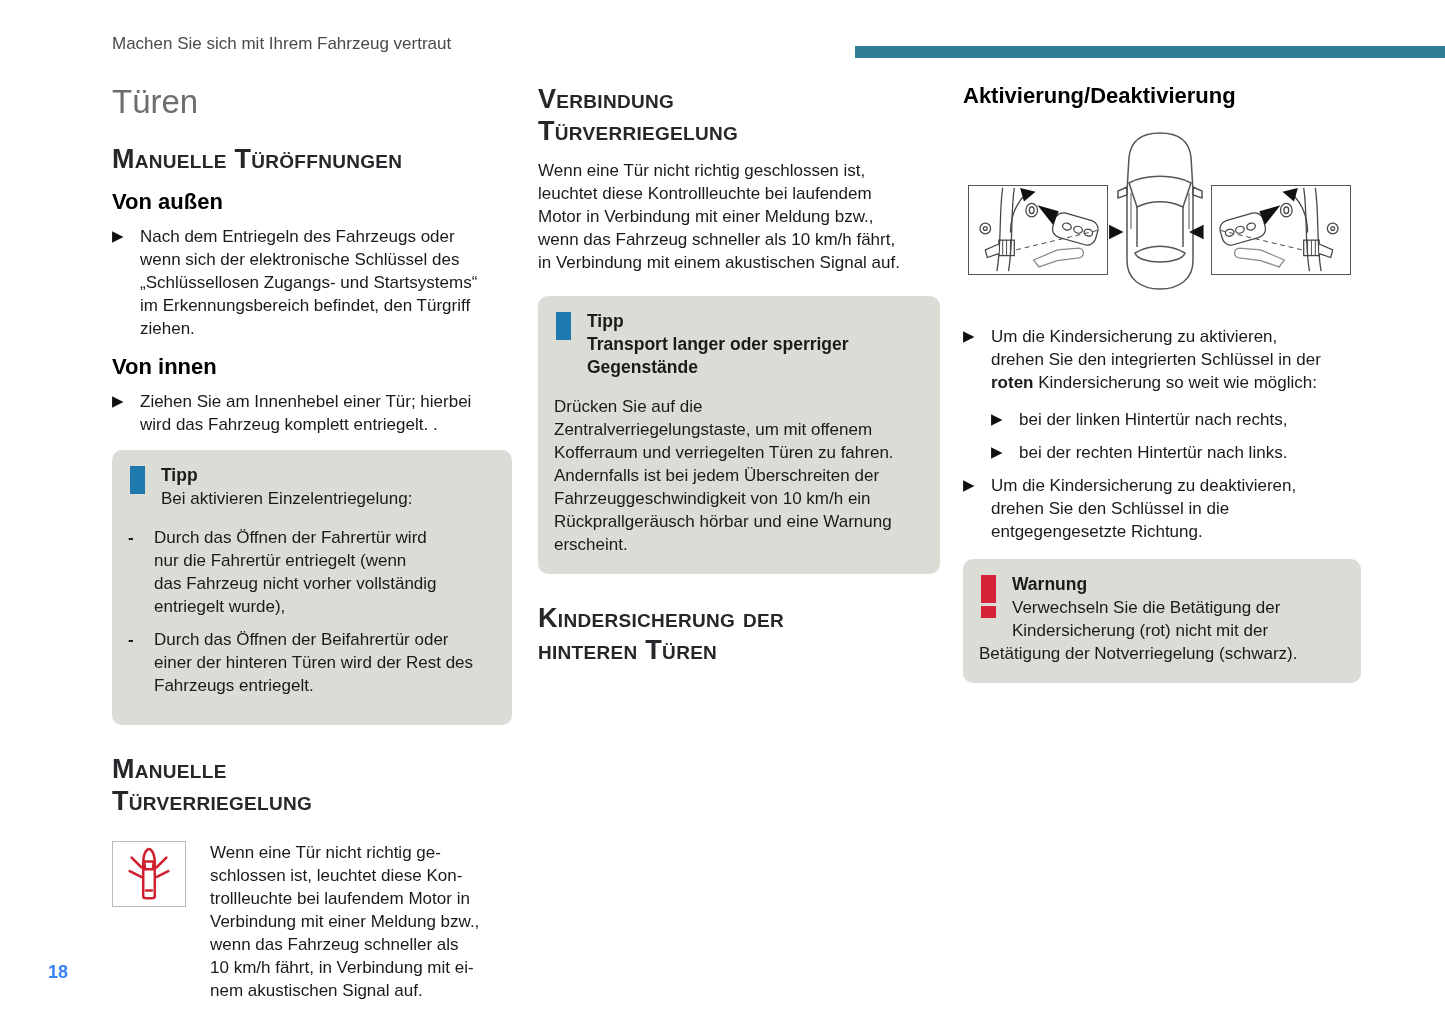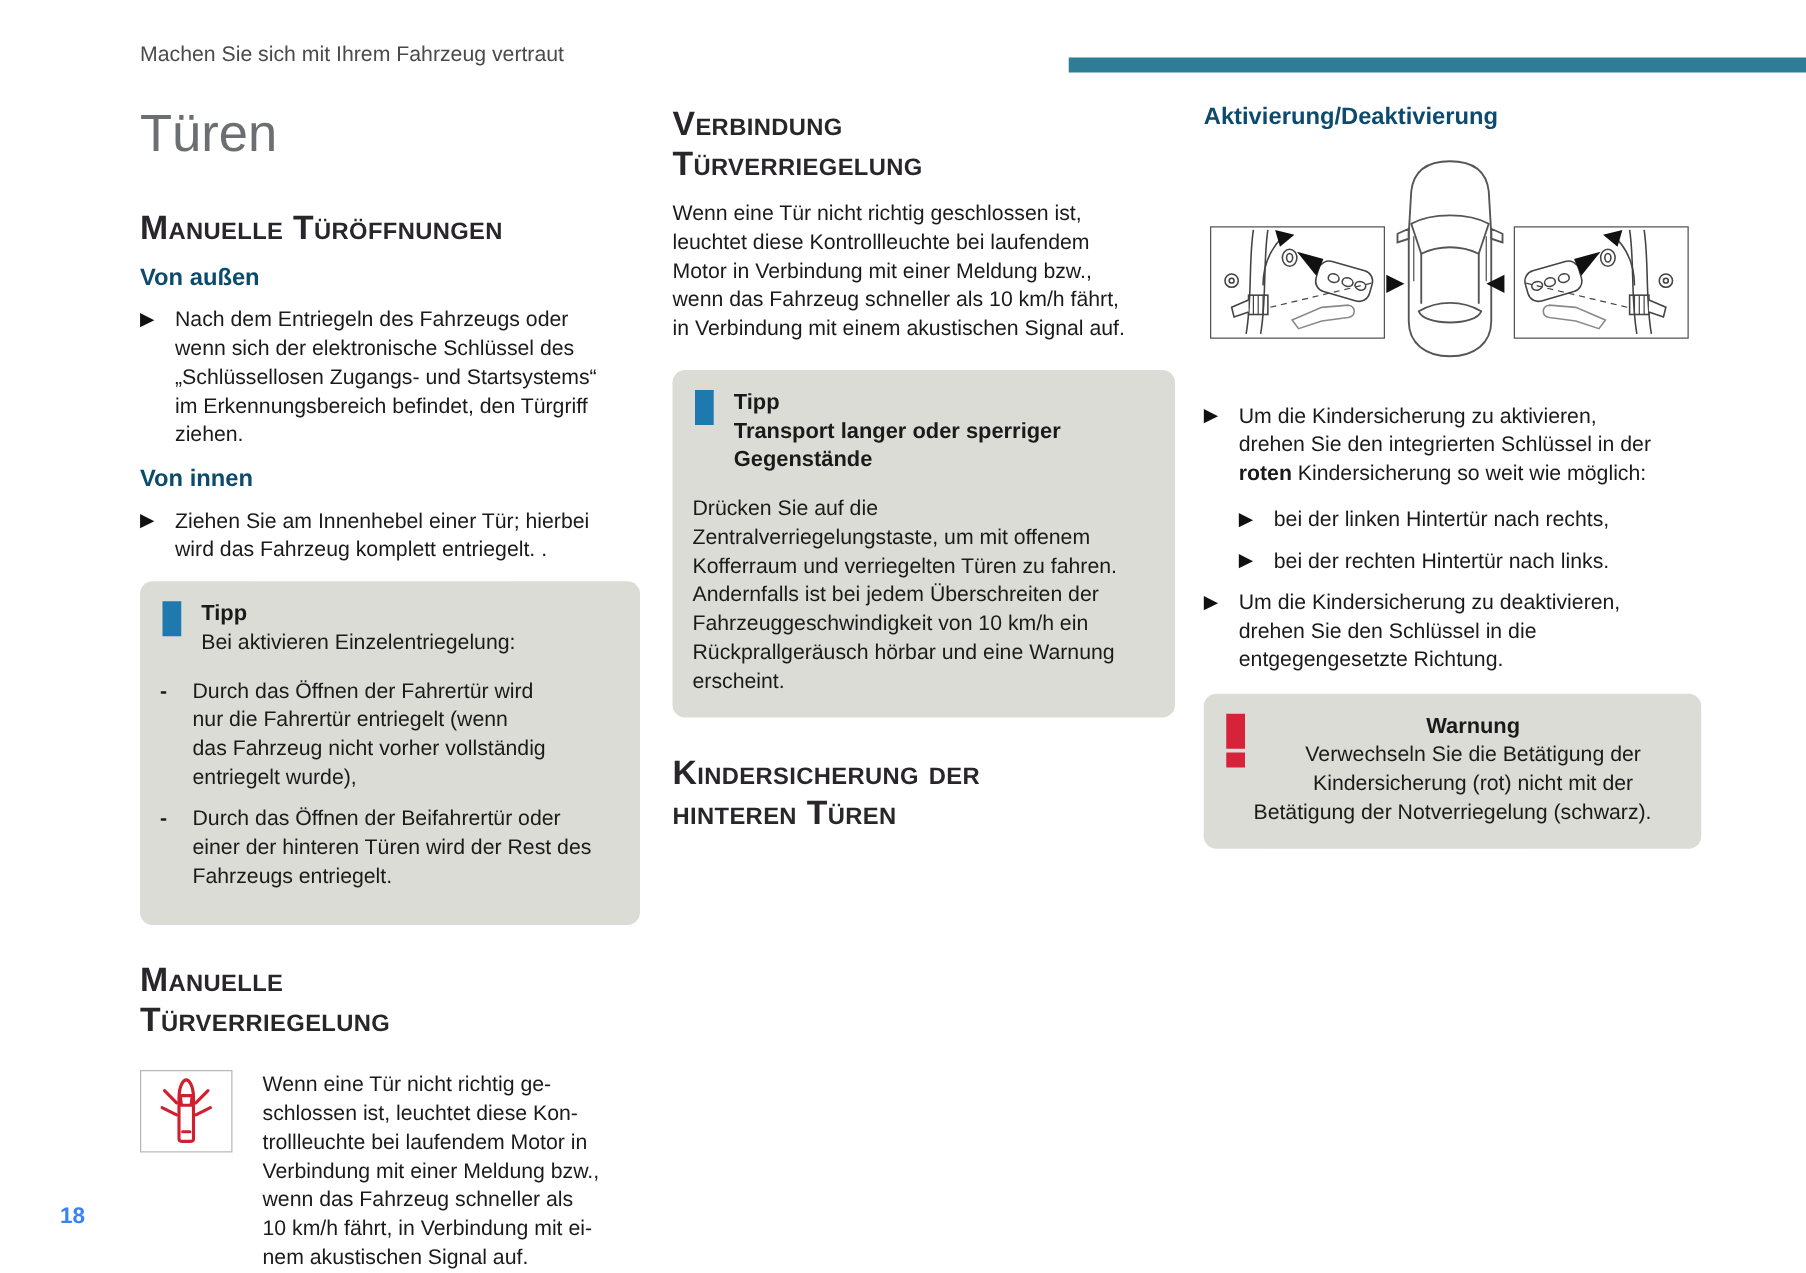--- a/index.html
+++ b/index.html
@@ -9,24 +9,24 @@
 
   .running-header { position:absolute; left:112px; top:34px; font-size:17px; color:#4a4a4c; }
   .accent-bar { position:absolute; left:855px; top:46px; width:590px; height:12px; background:#2e7c95; }
   .page-number { position:absolute; left:48px; top:962px; font-size:18px; font-weight:bold; color:#3b82f6; }
 
   .col { position:absolute; top:83px; }
   .col1 { left:112px; width:400px; }
   .col2 { left:538px; width:402px; }
   .col3 { left:963px; width:398px; }
 
-  .doc-title { font-size:42px; color:#6d6e71; margin-bottom:35px; }
+  .doc-title { font-size:33px; color:#6d6e71; margin-bottom:22px; }
   h2.sec { font-variant:small-caps; font-size:27px; line-height:32px; font-weight:bold;
     color:#28262a; letter-spacing:.3px; white-space:pre-line; margin-bottom:12px; }
-  h3.sub { font-size:19px; font-weight:bold; color:#0c4a6e; margin:14px 0 10px 0; }
+  h3.sub { font-size:22px; font-weight:bold; color:#000000; margin:14px 0 10px 0; }
   .body-text { font-size:17px; line-height:23px; white-space:pre-line; }
 
   .bullet-row { display:flex; margin:10px 0 14px 0; }
   .bullet-row .tri { flex:0 0 28px; font-family:"DejaVu Sans",sans-serif; font-size:15px; line-height:23px; color:#111; }
   .bullet-row .btxt { font-size:17px; line-height:23px; white-space:pre-line; }
   .sub-bullets { margin-left:28px; }
   .sub-bullets .bullet-row { margin:4px 0 10px 0; }
 
   .info-box { background:#dcdcd7; border-radius:10px; padding:14px 2px 18px 16px; }
   .box-head { overflow:visible; }
@@ -52,21 +52,21 @@
 
   .illustration { position:relative; height:172px; margin:18px 0 26px 0; }
   .inset-box { position:absolute; width:140px; height:90px; border:1.5px solid #555; background:#fff; }
   .inset-left { left:5px; top:58px; }
   .inset-right { left:248px; top:58px; }
   .car-top { position:absolute; left:152px; top:2px; width:90px; height:165px; }
   .ill-tri { position:absolute; top:92px; font-family:"DejaVu Sans",sans-serif; font-size:19px; color:#111; }
   .ill-tri.l { left:146px; } .ill-tri.r { left:226px; }
 
   .bold-inline { font-weight:bold; }
-  .warning-box { background:#dcdcd7; border-radius:10px; padding:14px 16px 18px 16px; margin-top:16px;text-align:center; }
+  .warning-box { background:#dcdcd7; border-radius:10px; padding:14px 16px 18px 16px; margin-top:16px; }
   .warn-text { font-size:17px; line-height:23px; }
 </style>
 </head>
 <body>
 
 <div class="page">
 
   <div class="running-header">Machen Sie sich mit Ihrem Fahrzeug vertraut</div>
   <div class="accent-bar"></div>
 

